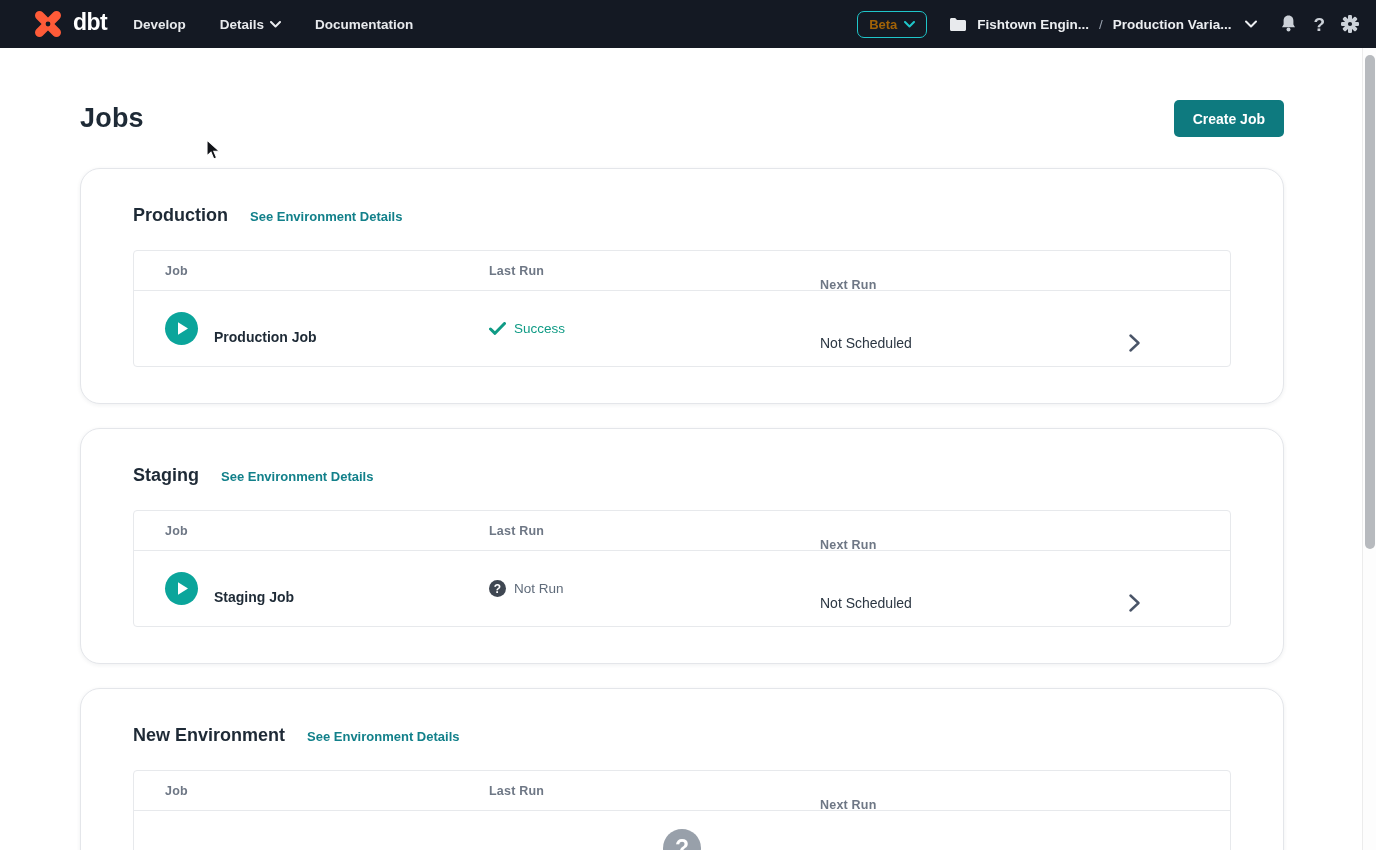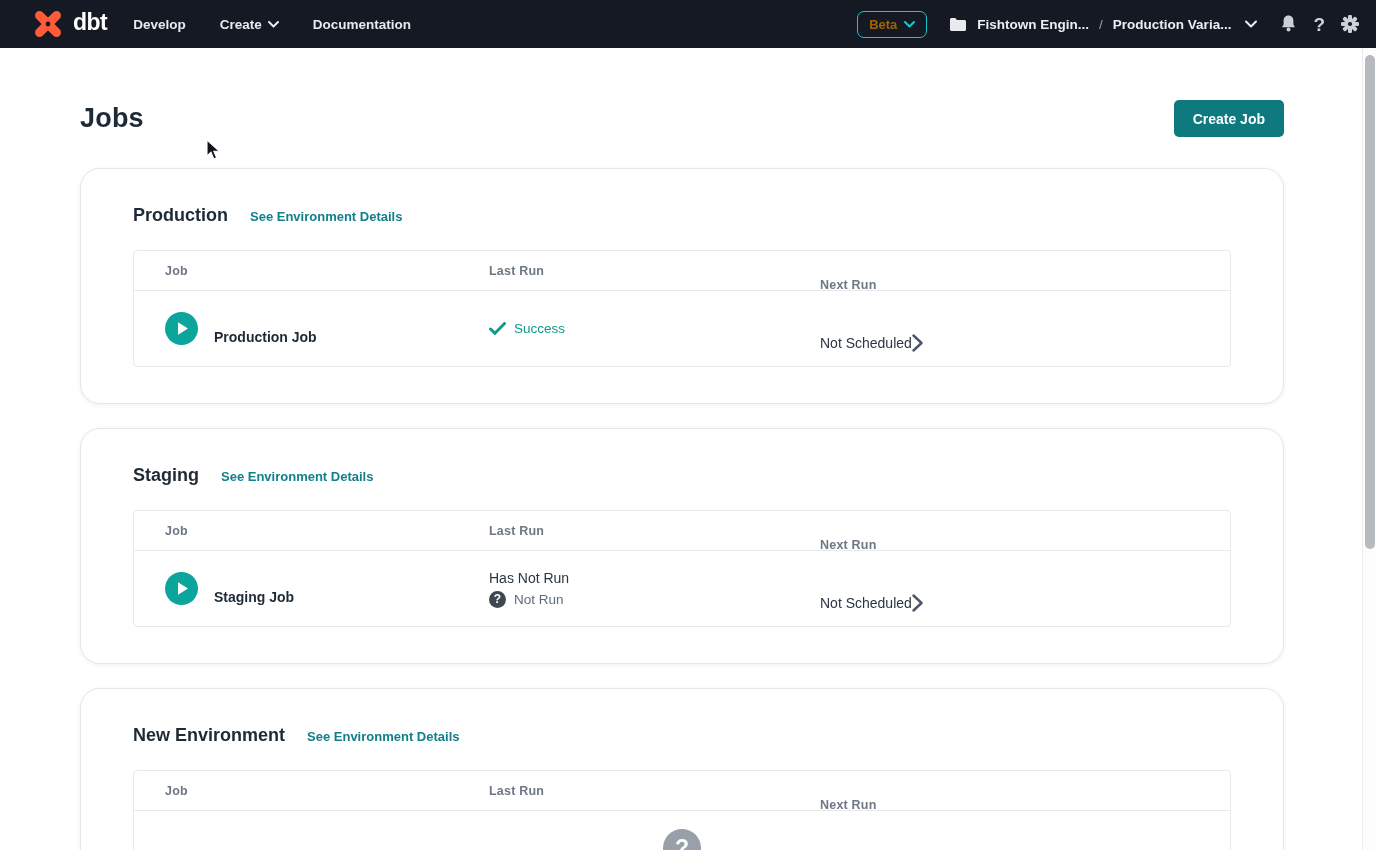--- a/index.html
+++ b/index.html
@@ -60,21 +60,21 @@
     flex-shrink: 0; }
   .job-name { font-size: 14px; font-weight: bold; color: #1e2a36; }
   .lastrun-cell { display: flex; flex-direction: column; gap: 5px; }
   .lastrun-date { font-size: 14px; color: #2b3642; }
   .status-line { display: flex; align-items: center; gap: 8px; }
   .status-success { font-size: 13.5px; color: #0f9b85; }
   .status-notrun { font-size: 13.5px; color: #5f6b7a; }
   .q-badge { width: 17px; height: 17px; border-radius: 50%; background: #3f4752;
     color: #fff; font-size: 12px; font-weight: bold; display: flex; align-items: center;
     justify-content: center; flex-shrink: 0; }
-  .nextrun-cell { display: flex; align-items: center; 
+  .nextrun-cell { display: flex; align-items: center; justify-content: space-between;
     padding-right: 90px; }
   .nextrun-text { font-size: 14px; color: #2b3642; }
 
   .empty-row { display: flex; justify-content: center; border-top: 1px solid #e7e9ec;
     height: 120px; padding-top: 18px; }
   .empty-q { width: 38px; height: 38px; border-radius: 50%; background: #98a0aa;
     color: #fff; font-size: 23px; font-weight: bold; display: flex; align-items: center;
     justify-content: center; }
 
   .cursor { position: absolute; left: 206px; top: 139px; z-index: 20; pointer-events: none; }
@@ -94,21 +94,21 @@
       </svg>
     </span>
     <span class="logo-text">dbt</span>
   </div>
 
   <nav class="nav-links">
     <span class="nav-link">
       <span>Develop</span>
     </span>
     <span class="nav-link">
-      <span>Create</span>
+      <span>Details</span>
       <svg width="11" height="7" viewBox="0 0 11 7">
         <path d="M1 1 L5.5 5.5 L10 1" fill="none" stroke="#e8eaed" stroke-width="2" stroke-linecap="round" stroke-linejoin="round"></path>
       </svg>
     </span>
     <span class="nav-link">
       <span>Documentation</span>
     </span>
   </nav>
 
   <div class="nav-right">
@@ -217,21 +217,20 @@
       <div class="trow">
         <div class="job-cell col1">
           <button class="play-btn">
             <svg width="14" height="15" viewBox="0 0 14 15">
               <polygon points="3,1.2 13,7.5 3,13.8" fill="#fff"></polygon>
             </svg>
           </button>
           <span class="job-name">Staging Job</span>
         </div>
         <div class="lastrun-cell col2">
-          <span class="lastrun-date">Has Not Run</span>
           <span class="status-line">
             <span class="q-badge">?</span>
             <span class="status-notrun">Not Run</span>
           </span>
         </div>
         <div class="nextrun-cell col3">
           <span class="nextrun-text">Not Scheduled</span>
           <svg width="11" height="18" viewBox="0 0 11 18">
             <path d="M1.5 1.5 L9.5 9 L1.5 16.5" fill="none" stroke="#4a5568" stroke-width="2.4" stroke-linecap="round" stroke-linejoin="round"></path>
           </svg>

